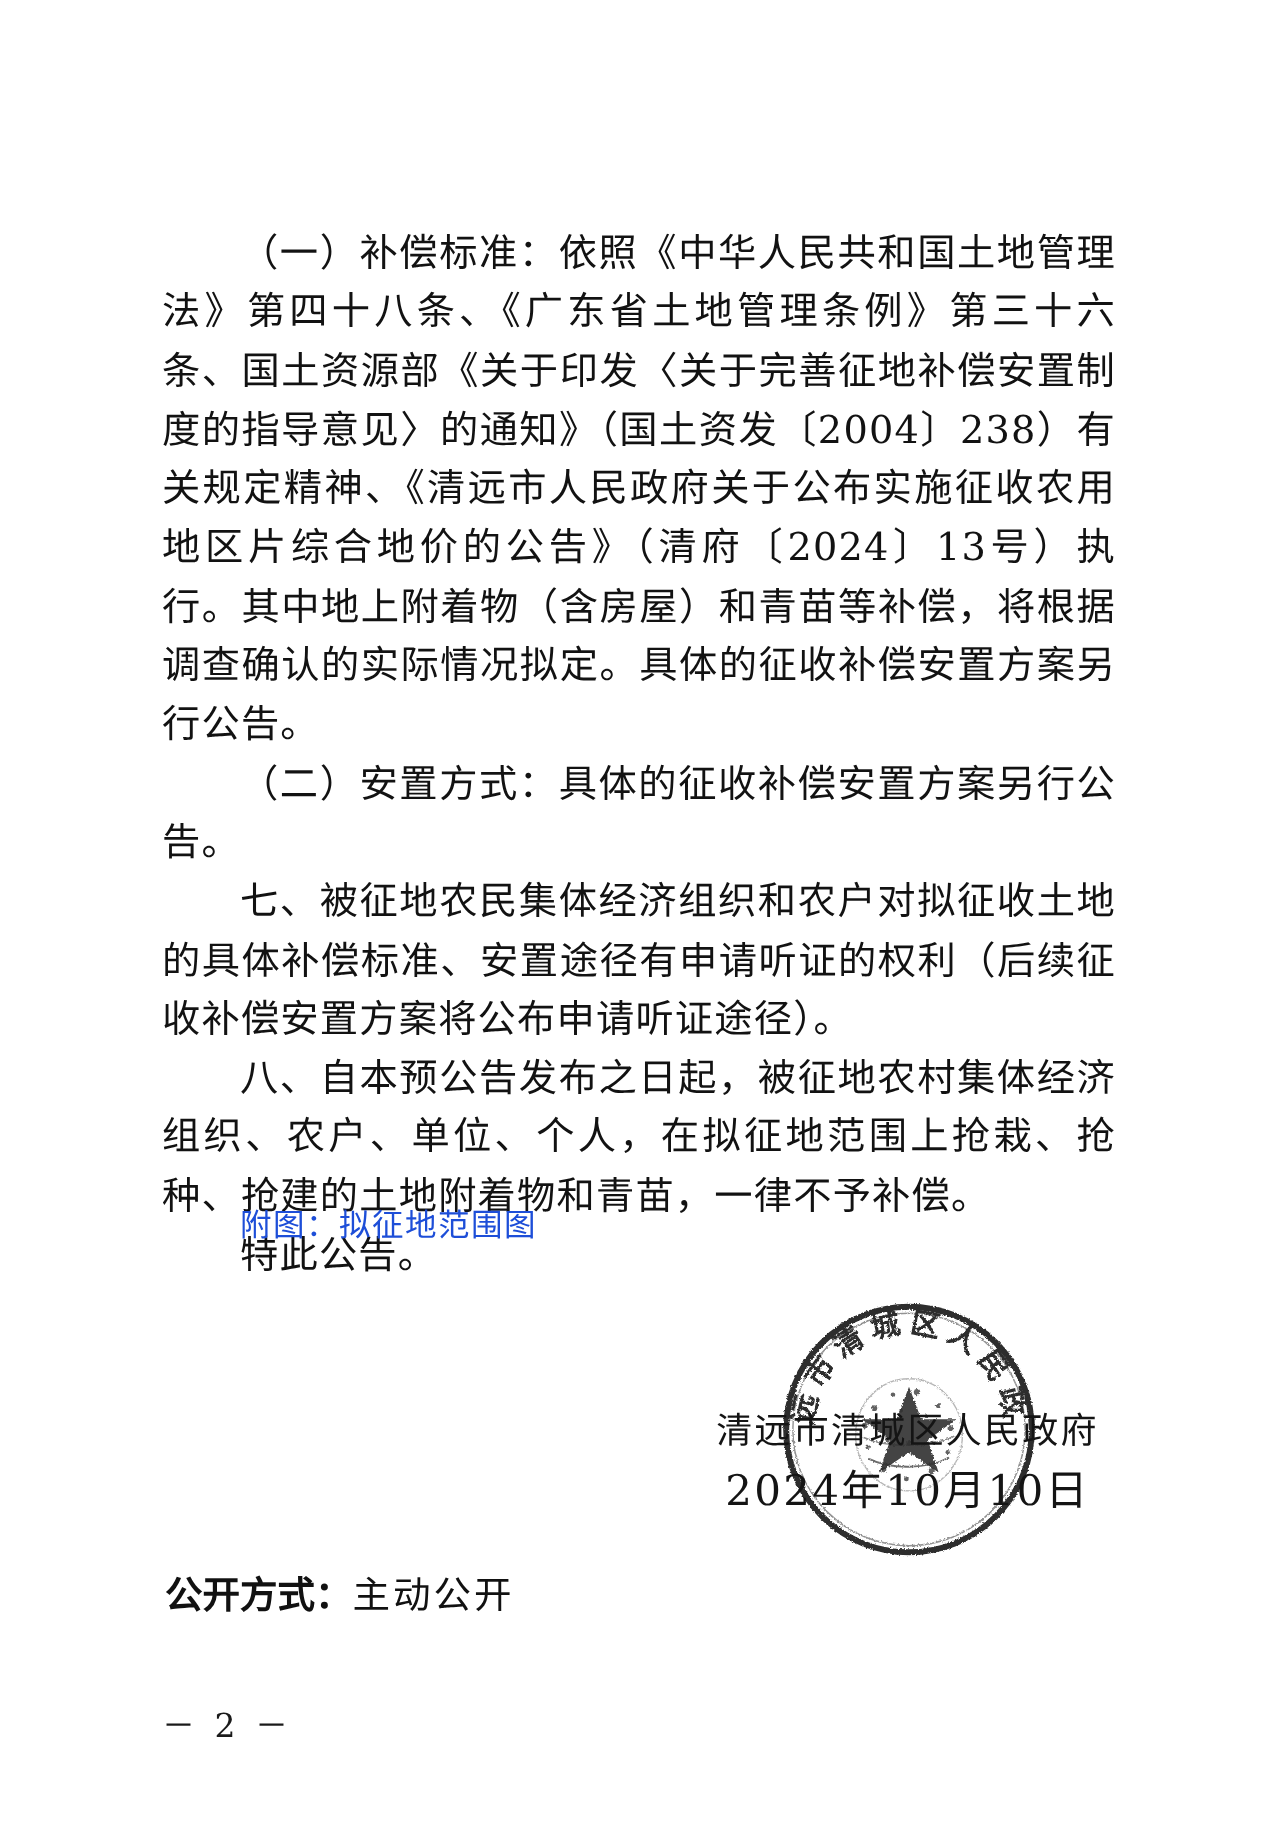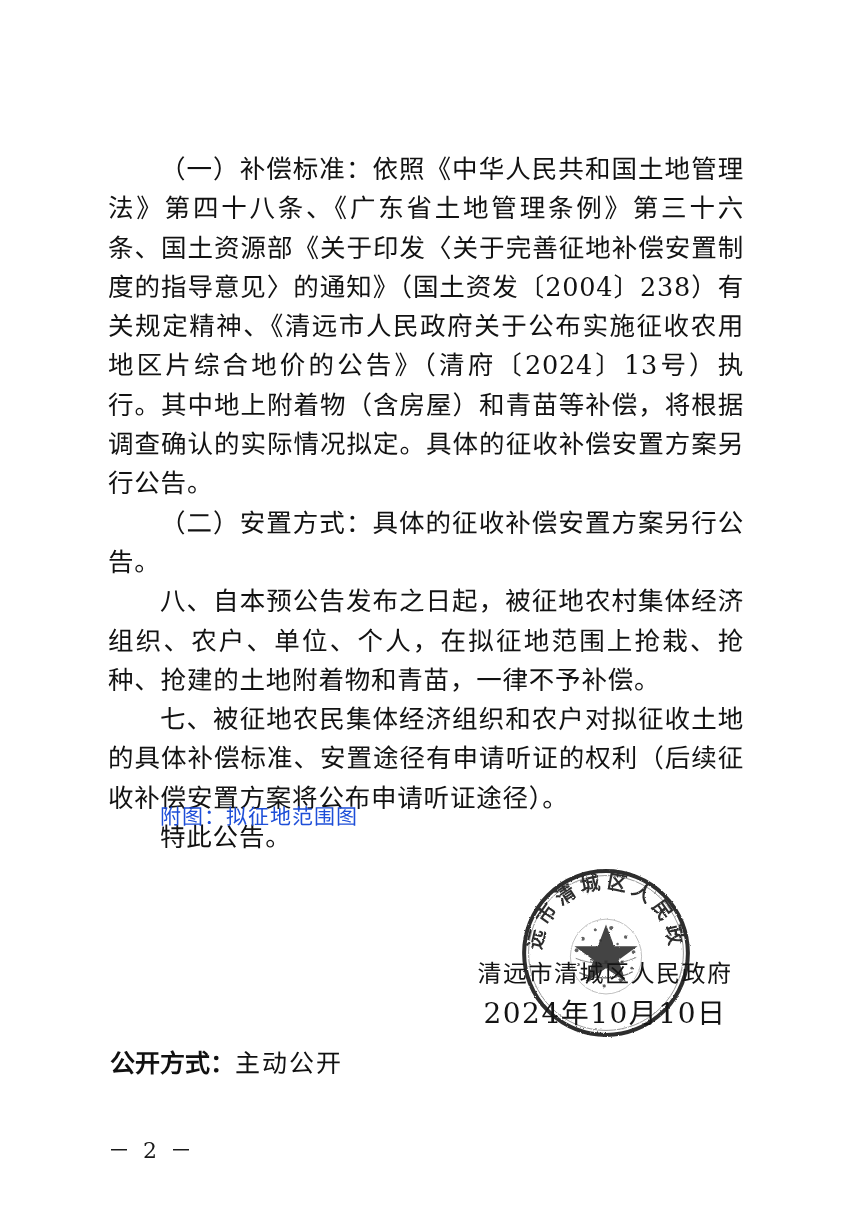--- a/index.html
+++ b/index.html
@@ -55,21 +55,21 @@
     font-size: 21px;
     line-height: 34px;
     letter-spacing: 1px;
     color: #1d4ed8;
   }
 
   
   .sign-block {
     position: absolute;
     left: 470px;
-    top: 958px;
+    top: 938px;
     width: 270px;
     text-align: center;
   }
   .sign-org {
     font-size: 24px;
     line-height: 32px;
     letter-spacing: 1.5px;
     color: #141414;
     white-space: nowrap;
   }
@@ -127,22 +127,22 @@
   }
 </style>
 </head>
 <body>
 
 <div class="page">
 
   <div class="doc-body">
     <p class="para indent">（一）补偿标准：依照《中华人民共和国土地管理法》第四十八条、《广东省土地管理条例》第三十六条、国土资源部《关于印发〈关于完善征地补偿安置制度的指导意见〉的通知》（国土资发〔2004〕238）有关规定精神、《清远市人民政府关于公布实施征收农用地区片综合地价的公告》（清府〔2024〕13号）执行。其中地上附着物（含房屋）和青苗等补偿，将根据调查确认的实际情况拟定。具体的征收补偿安置方案另行公告。</p>
     <p class="para indent">（二）安置方式：具体的征收补偿安置方案另行公告。</p>
+    <p class="para indent">七、被征地农民集体经济组织和农户对拟征收土地的具体补偿标准、安置途径有申请听证的权利（后续征收补偿安置方案将公布申请听证途径）。</p>
     <p class="para indent">八、自本预公告发布之日起，被征地农村集体经济组织、农户、单位、个人，在拟征地范围上抢栽、抢种、抢建的土地附着物和青苗，一律不予补偿。</p>
-    <p class="para indent">七、被征地农民集体经济组织和农户对拟征收土地的具体补偿标准、安置途径有申请听证的权利（后续征收补偿安置方案将公布申请听证途径）。</p>
     <p class="para indent">特此公告。</p>
   </div>
 
   <div class="attach-line">附图：拟征地范围图</div>
 
   <div class="seal">
     <svg viewBox="0 0 200 200" xmlns="http://www.w3.org/2000/svg" aria-hidden="true">
       <defs>
         <path id="sealArc" d="M 28,100 A 72,72 0 0 1 172,100" fill="none"></path>
         <filter id="rough" x="-20%" y="-20%" width="140%" height="140%">

